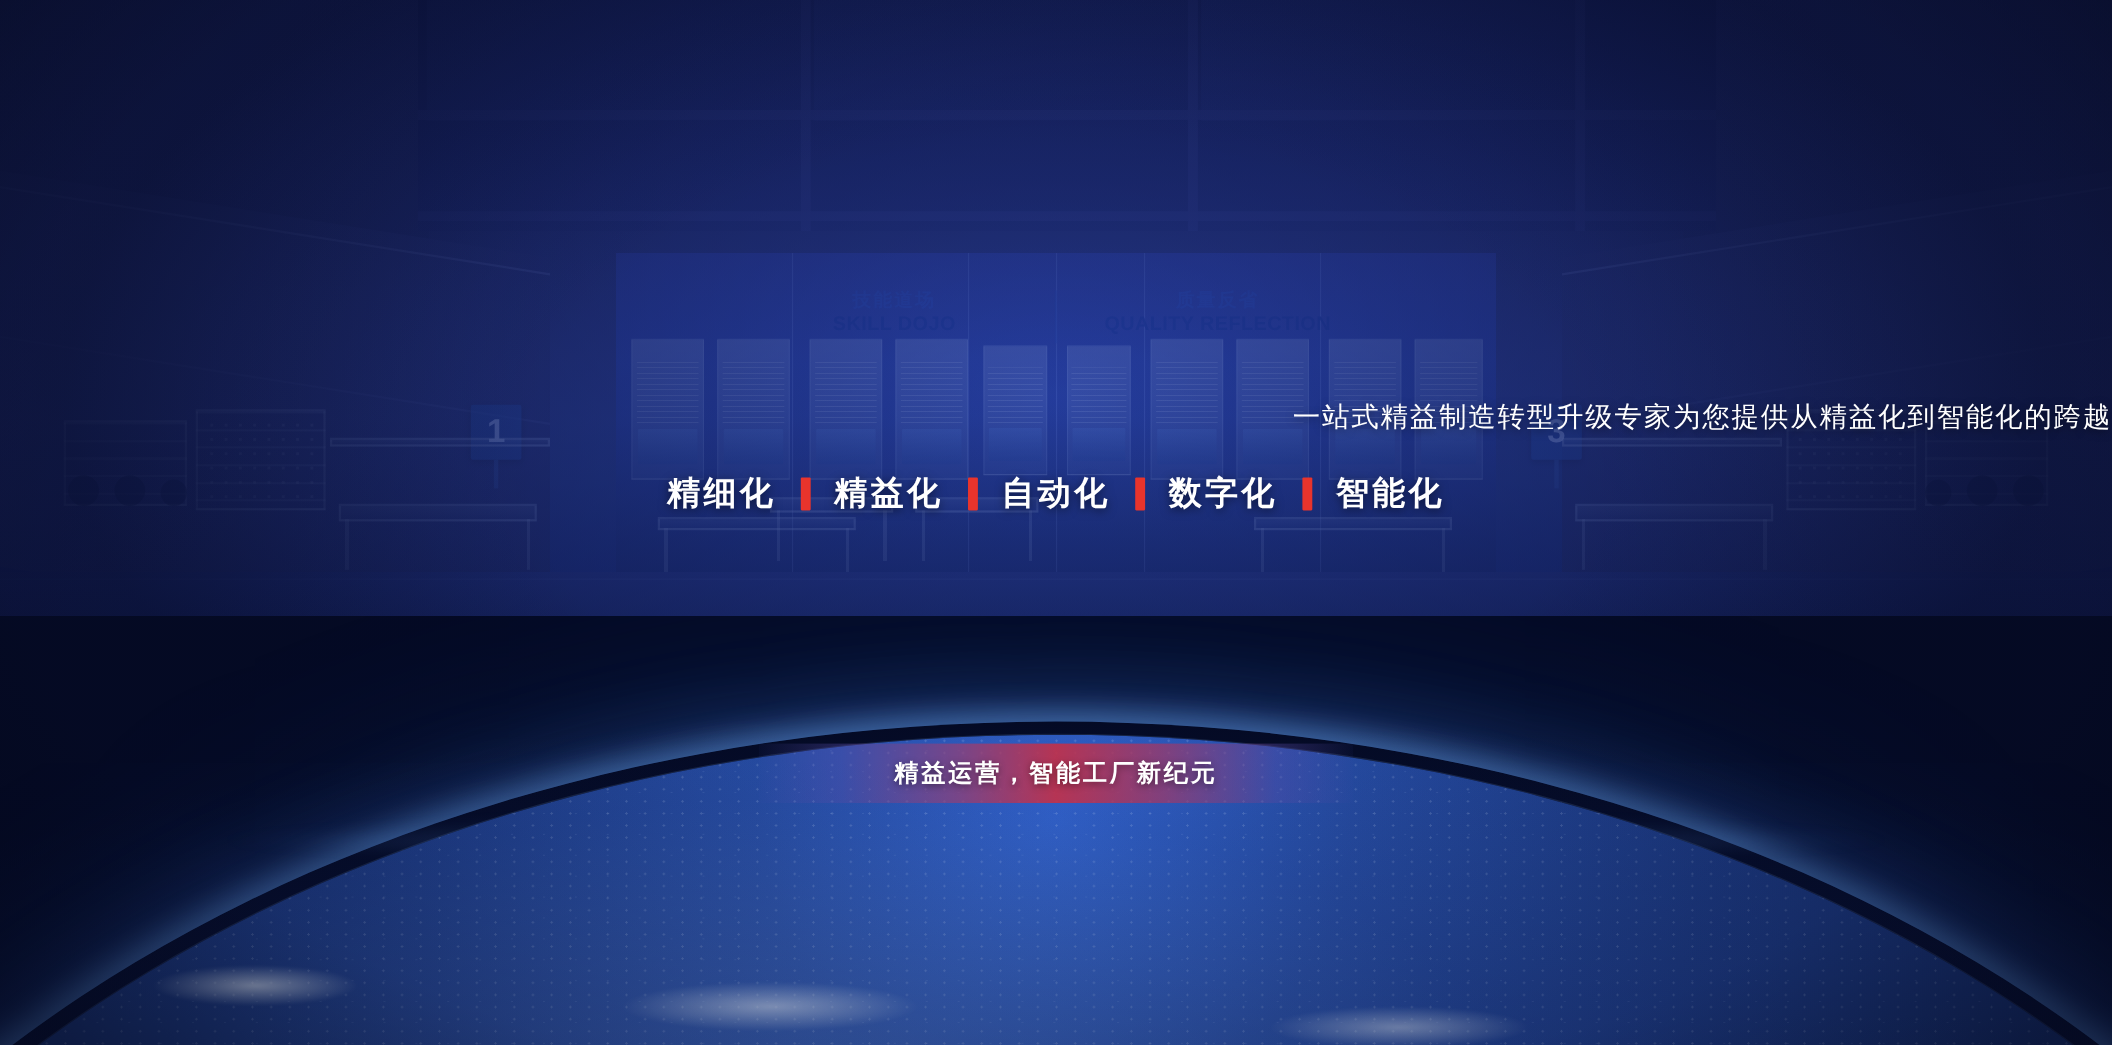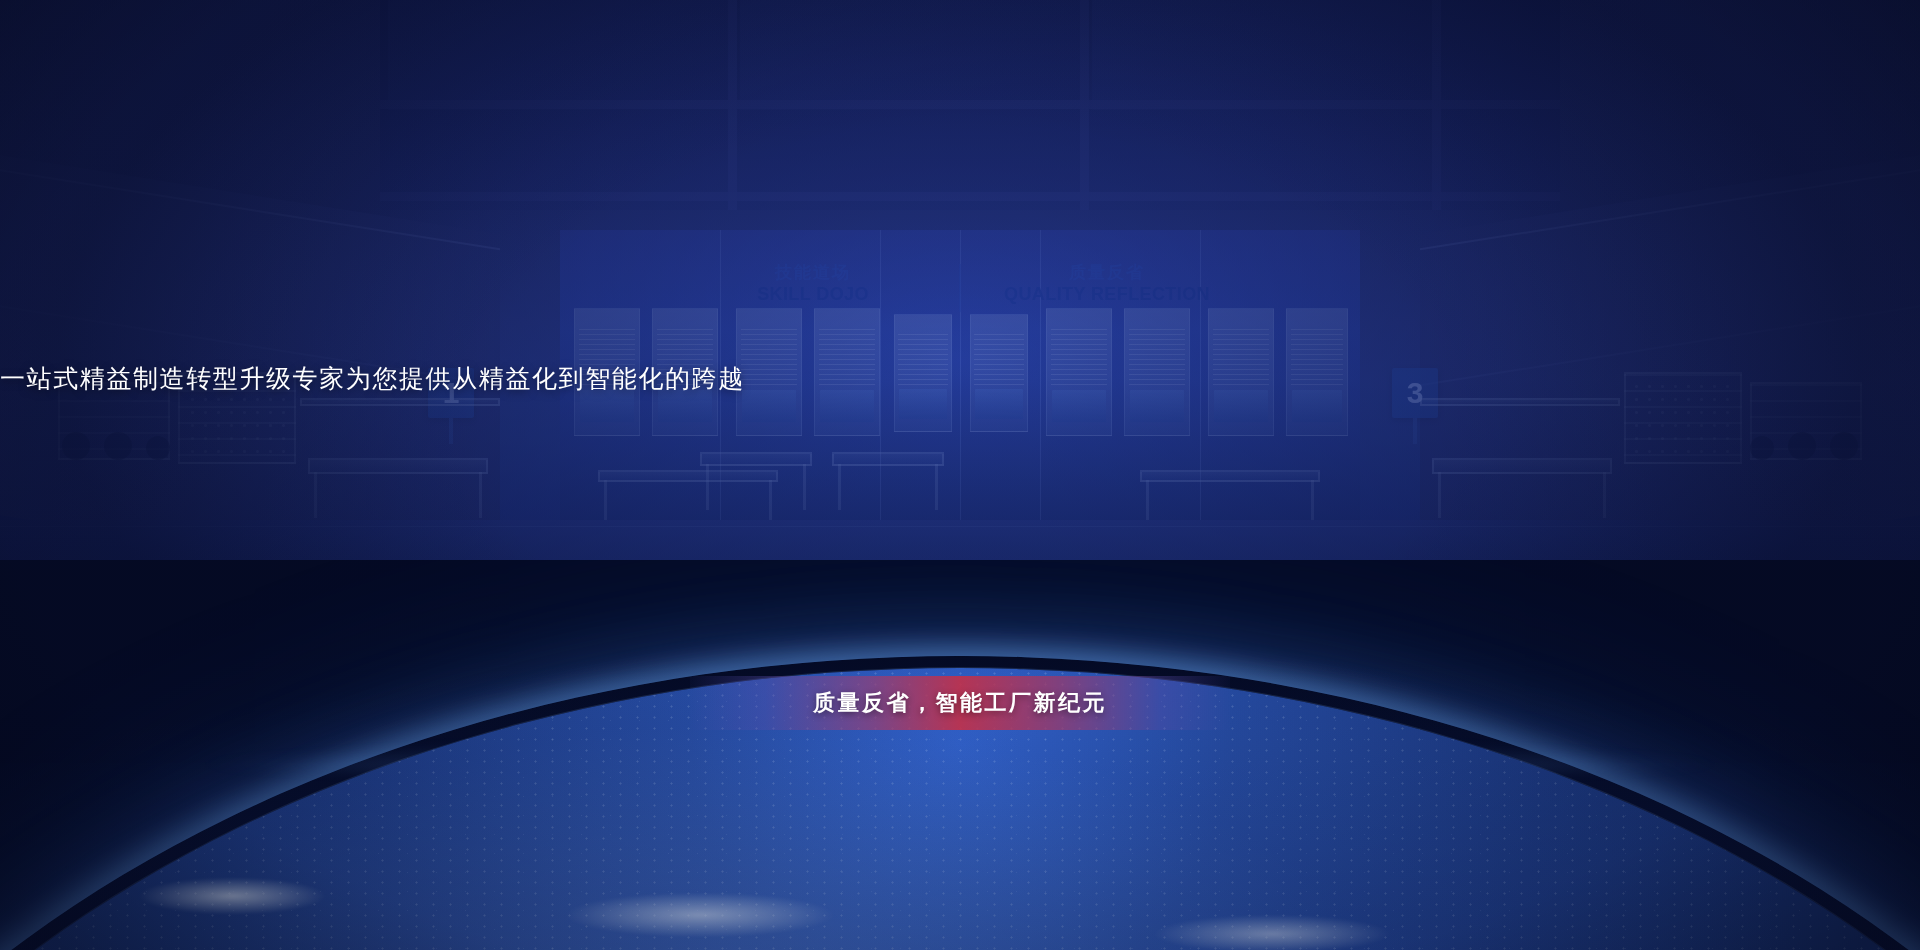--- a/index.html
+++ b/index.html
@@ -297,21 +297,21 @@
     line-height:1.08;
     text-shadow:
       0 0 18px rgba(40,90,190,.55),
       0 3px 10px rgba(0,0,0,.40);
     white-space:nowrap;
   }
 
   .subtitle {
     position:absolute;
     left:0; right:0; top:362px;
-    text-align:left;
+    text-align:right;
     color:#ffffff;
     font-size:25px;
     letter-spacing:1.6px;
     text-shadow:0 2px 8px rgba(0,0,0,.50);
     white-space:nowrap;
   }
 
   .keywords {
     position:absolute;
     left:0; right:0; top:428px;
@@ -514,19 +514,30 @@
     </div>
   </div>
 
   <div class="vignette"></div>
 
   <div class="content">
 
 
     <p class="subtitle">一站式精益制造转型升级专家为您提供从精益化到智能化的跨越</p>
 
+    <div class="keywords">
+      <span class="kw">精细化</span>
+      <span class="kw-sep"></span>
+      <span class="kw">精益化</span>
+      <span class="kw-sep"></span>
+      <span class="kw">自动化</span>
+      <span class="kw-sep"></span>
+      <span class="kw">数字化</span>
+      <span class="kw-sep"></span>
+      <span class="kw">智能化</span>
+    </div>
 
     <div class="ribbon">
-      <span class="ribbon-text">质量反省，智能工厂新纪元</span>
+      <span class="ribbon-text">精益运营，智能工厂新纪元</span>
     </div>
 
   </div>
 </div>
 
 </body></html>

